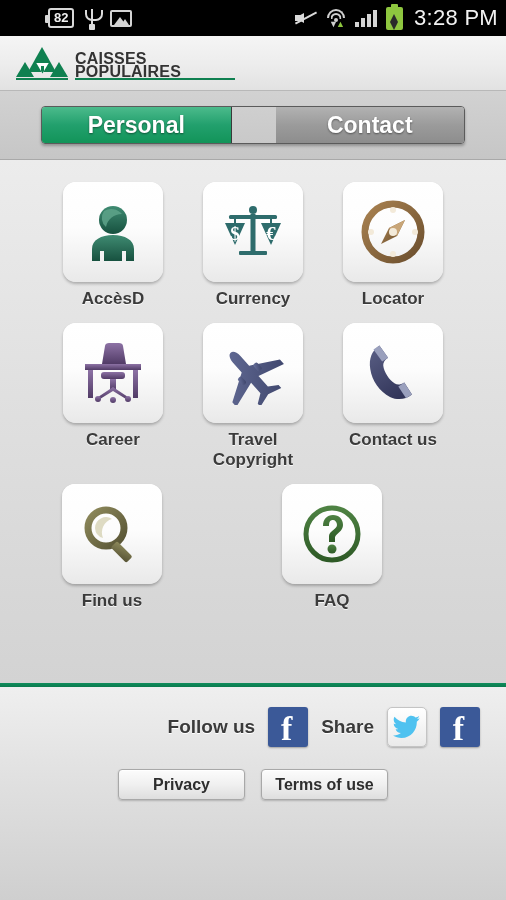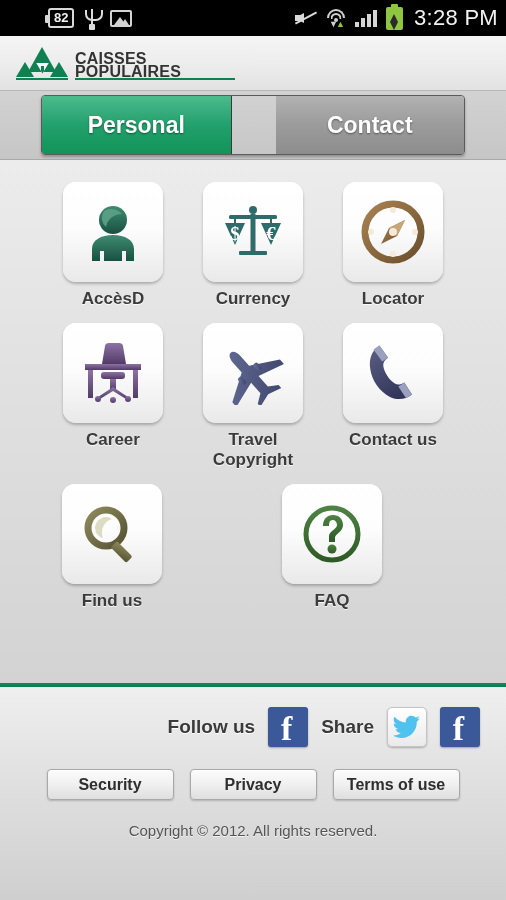--- a/index.html
+++ b/index.html
@@ -145,21 +145,21 @@
   }
 
   
   .tabbar {
     height:69px;
     background:linear-gradient(to bottom,#d2d2d2 0%,#c6c6c6 100%);
     display:flex; align-items:center; justify-content:center;
     border-bottom:1px solid #a9a9a9;
   }
   .tabs {
-    display:flex; width:424px; height:60px;
+    display:flex; width:424px; height:38px;
     border-radius:4px; overflow:hidden;
     border:1px solid #5b5b5b;
     box-shadow:0 2px 3px rgba(0,0,0,0.28);
     gap:44px;
   }
   .tab {
     flex:1; display:flex;align-items:center;justify-content:center;
     font-size:23px; font-weight:bold; color:#fff;
     text-shadow:0 1px 2px rgba(0,0,0,0.45);
     cursor:pointer;
@@ -470,21 +470,19 @@
         <svg width="28" height="24" viewBox="0 0 28 24">
           <path d="M27,3.2 C26,3.7 24.9,4 23.8,4.2 C25,3.5 25.8,2.4 26.2,1.1 C25.1,1.8 23.9,2.3 22.6,2.5 C21.5,1.4 20,0.7 18.4,0.7 C15.3,0.7 12.8,3.2 12.8,6.3 C12.8,6.7 12.8,7.2 12.9,7.6 C8.3,7.3 4.2,5.1 1.5,1.7 C1,2.5 0.7,3.5 0.7,4.5 C0.7,6.5 1.7,8.2 3.2,9.2 C2.3,9.2 1.4,8.9 0.7,8.5 L0.7,8.6 C0.7,11.3 2.6,13.6 5.2,14.1 C4.7,14.2 4.2,14.3 3.7,14.3 C3.3,14.3 3,14.3 2.6,14.2 C3.3,16.4 5.4,18.1 7.9,18.1 C6,19.6 3.6,20.5 1,20.5 C0.6,20.5 0.1,20.4 -0.3,20.4 C2.2,22 5.2,22.9 8.4,22.9 C18.4,22.9 23.8,14.6 23.8,7.4 L23.8,6.7 C24.9,5.9 25.9,4.7 26.6,3.4 Z" fill="#4fc2f0"></path>
         </svg>
       </span>
       <span class="fb-icon">
           <span class="f">f</span>
         </span>
     </div>
 
     <div class="btn-row">
-      <div class="footer-btn">Security</div>
       <div class="footer-btn">Privacy</div>
       <div class="footer-btn">Terms of use</div>
     </div>
 
-    <div class="copyright">Copyright © 2012. All rights reserved.</div>
   </div>
 
 </div>
 
 </body></html>

